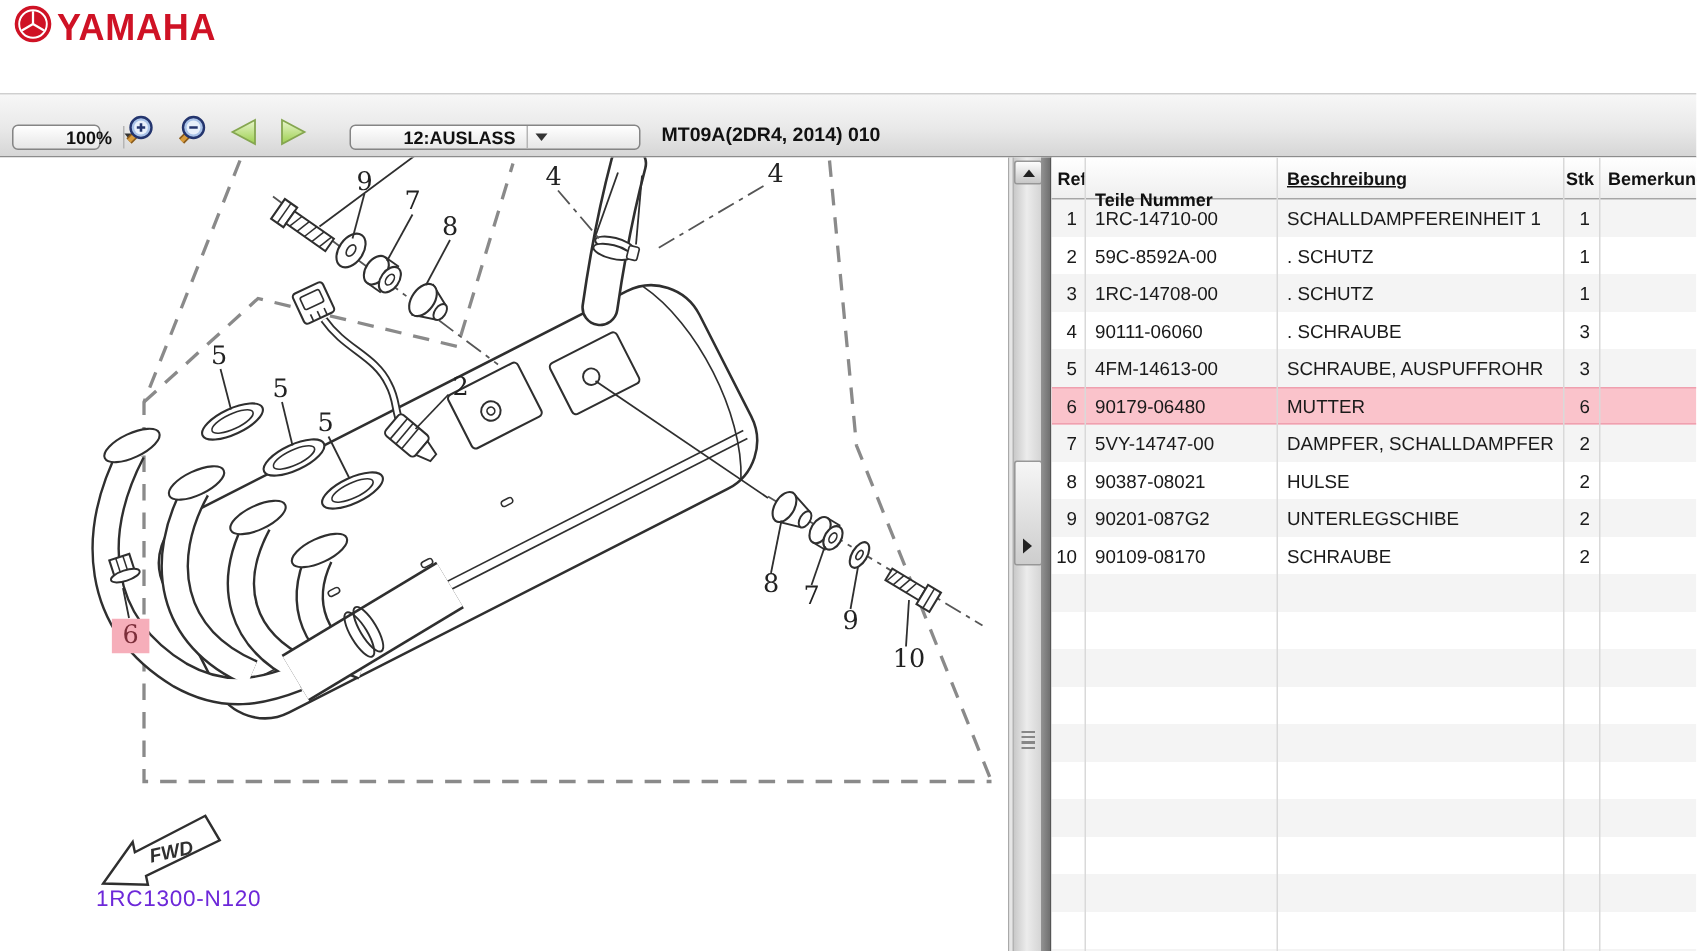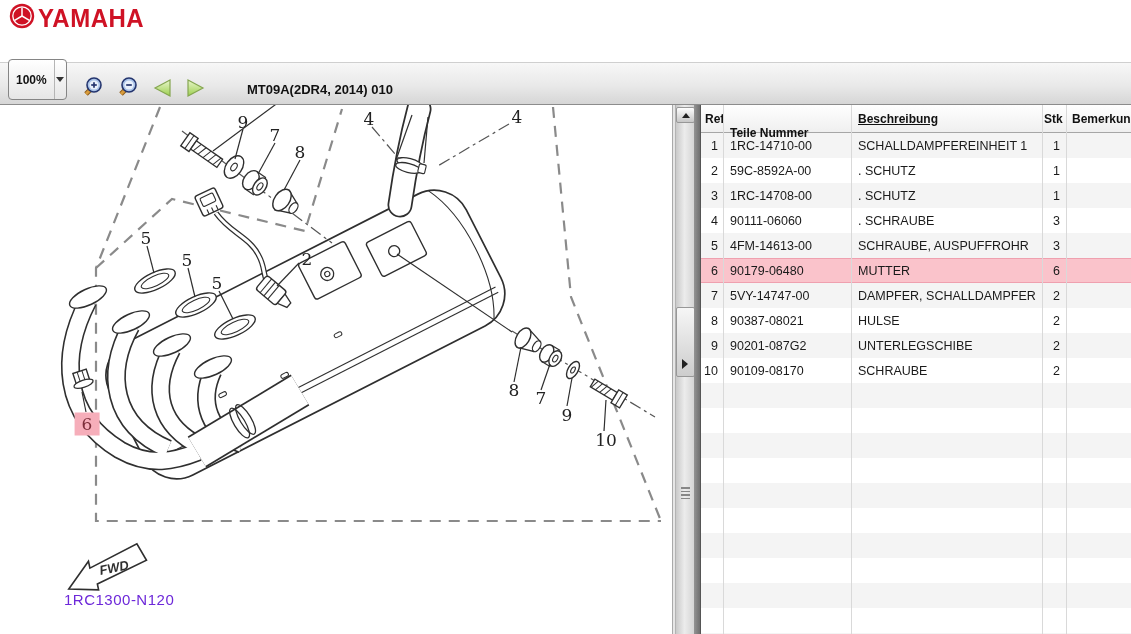--- a/index.html
+++ b/index.html
@@ -1,33 +1,33 @@
 <!DOCTYPE html>
 <html><head>
 <meta charset="utf-8">
 <style>
   html,body{margin:0;padding:0;}
   body{width:1131px;height:634px;overflow:hidden;background:#fff;
        font-family:"Liberation Sans",sans-serif;position:relative;}
 
   
   .hdr{position:absolute;left:0;top:0;width:100%;height:62px;background:#fff;}
-  .brandrow{position:absolute;left:9px;top:3px;display:flex;align-items:flex-end;gap:3px;}
+  .brandrow{position:absolute;left:9px;top:3px;display:flex;align-items:center;gap:3px;}
   .brandtext{font-size:24px;font-weight:800;color:#cf1225;letter-spacing:.5px;
              transform:scaleY(1.05);}
   .subtitle{position:absolute;left:2px;top:34px;font-size:19px;font-weight:800;color:#111;}
 
   
   .tbar{position:absolute;left:0;top:62px;width:100%;height:43px;box-sizing:border-box;
         background:linear-gradient(#f7f7f7,#e9e9e9 55%,#d6d6d6);
         border-top:1px solid #cfcfcf;border-bottom:1px solid #8c8c8c;
         display:flex;align-items:flex-end;padding:0 0 4px 8px;}
-  .combo{display:flex;align-items:stretch;height:41px;box-sizing:border-box;
+  .combo{display:flex;align-items:stretch;height:17px;box-sizing:border-box;
          background:linear-gradient(#ffffff,#e6e6e6);border:1px solid #858585;
-         border-radius:4px;font-size:12px;font-weight:bold;color:#111;}
+         border-radius:4px;font-size:12px;font-weight:bold;color:#111;padding-left:28px;}
   .combo .val{padding:0 7px;display:flex;align-items:center;white-space:nowrap;}
   .combo .dd{width:18px;border-left:1px solid #b5b5b5;display:flex;align-items:center;
              justify-content:center;}
   .dd-arrow{width:0;height:0;border-left:4px solid transparent;border-right:4px solid transparent;
             border-top:5px solid #333;}
   .tool-gap{width:12px;}
   .iconbtn{display:flex;align-items:center;justify-content:center;width:26px;height:24px;}
   .model-label{font-size:13px;font-weight:bold;color:#111;margin-left:14px;
                padding-bottom:3px;white-space:nowrap;}
 
@@ -156,20 +156,26 @@
       <defs>
           <linearGradient id="ga2" x1="0" y1="0" x2="0" y2="1">
         <stop offset="0" stop-color="#e9f6cd"></stop>
             <stop offset="1" stop-color="#9ccf4e"></stop>
       </linearGradient>
         </defs>
       <path d="M3,2 L18,10 L3,18 Z" fill="url(#ga2)" stroke="#85a650" stroke-width="1.2"></path>
     </svg>
   </span>
   <span class="tool-gap" style="width:24px;"></span>
+  <div class="combo" style="width:194px;">
+    <span class="val">12:AUSLASS</span>
+    <span class="dd">
+      <span class="dd-arrow"></span>
+    </span>
+  </div>
   <span class="model-label">MT09A(2DR4, 2014) 010</span>
 </div>
 
 <div class="main">
 
   <div class="diagram-pane">
     <svg width="672" height="529" viewBox="0 0 672 529" style="position:absolute;left:0;top:0;">
       <defs>
         <path id="pp1" d="M88,196 C60,250 62,310 120,345 C150,362 175,356 198,347"></path>
         <path id="pp2" d="M131,221 C105,268 112,320 168,344"></path>

